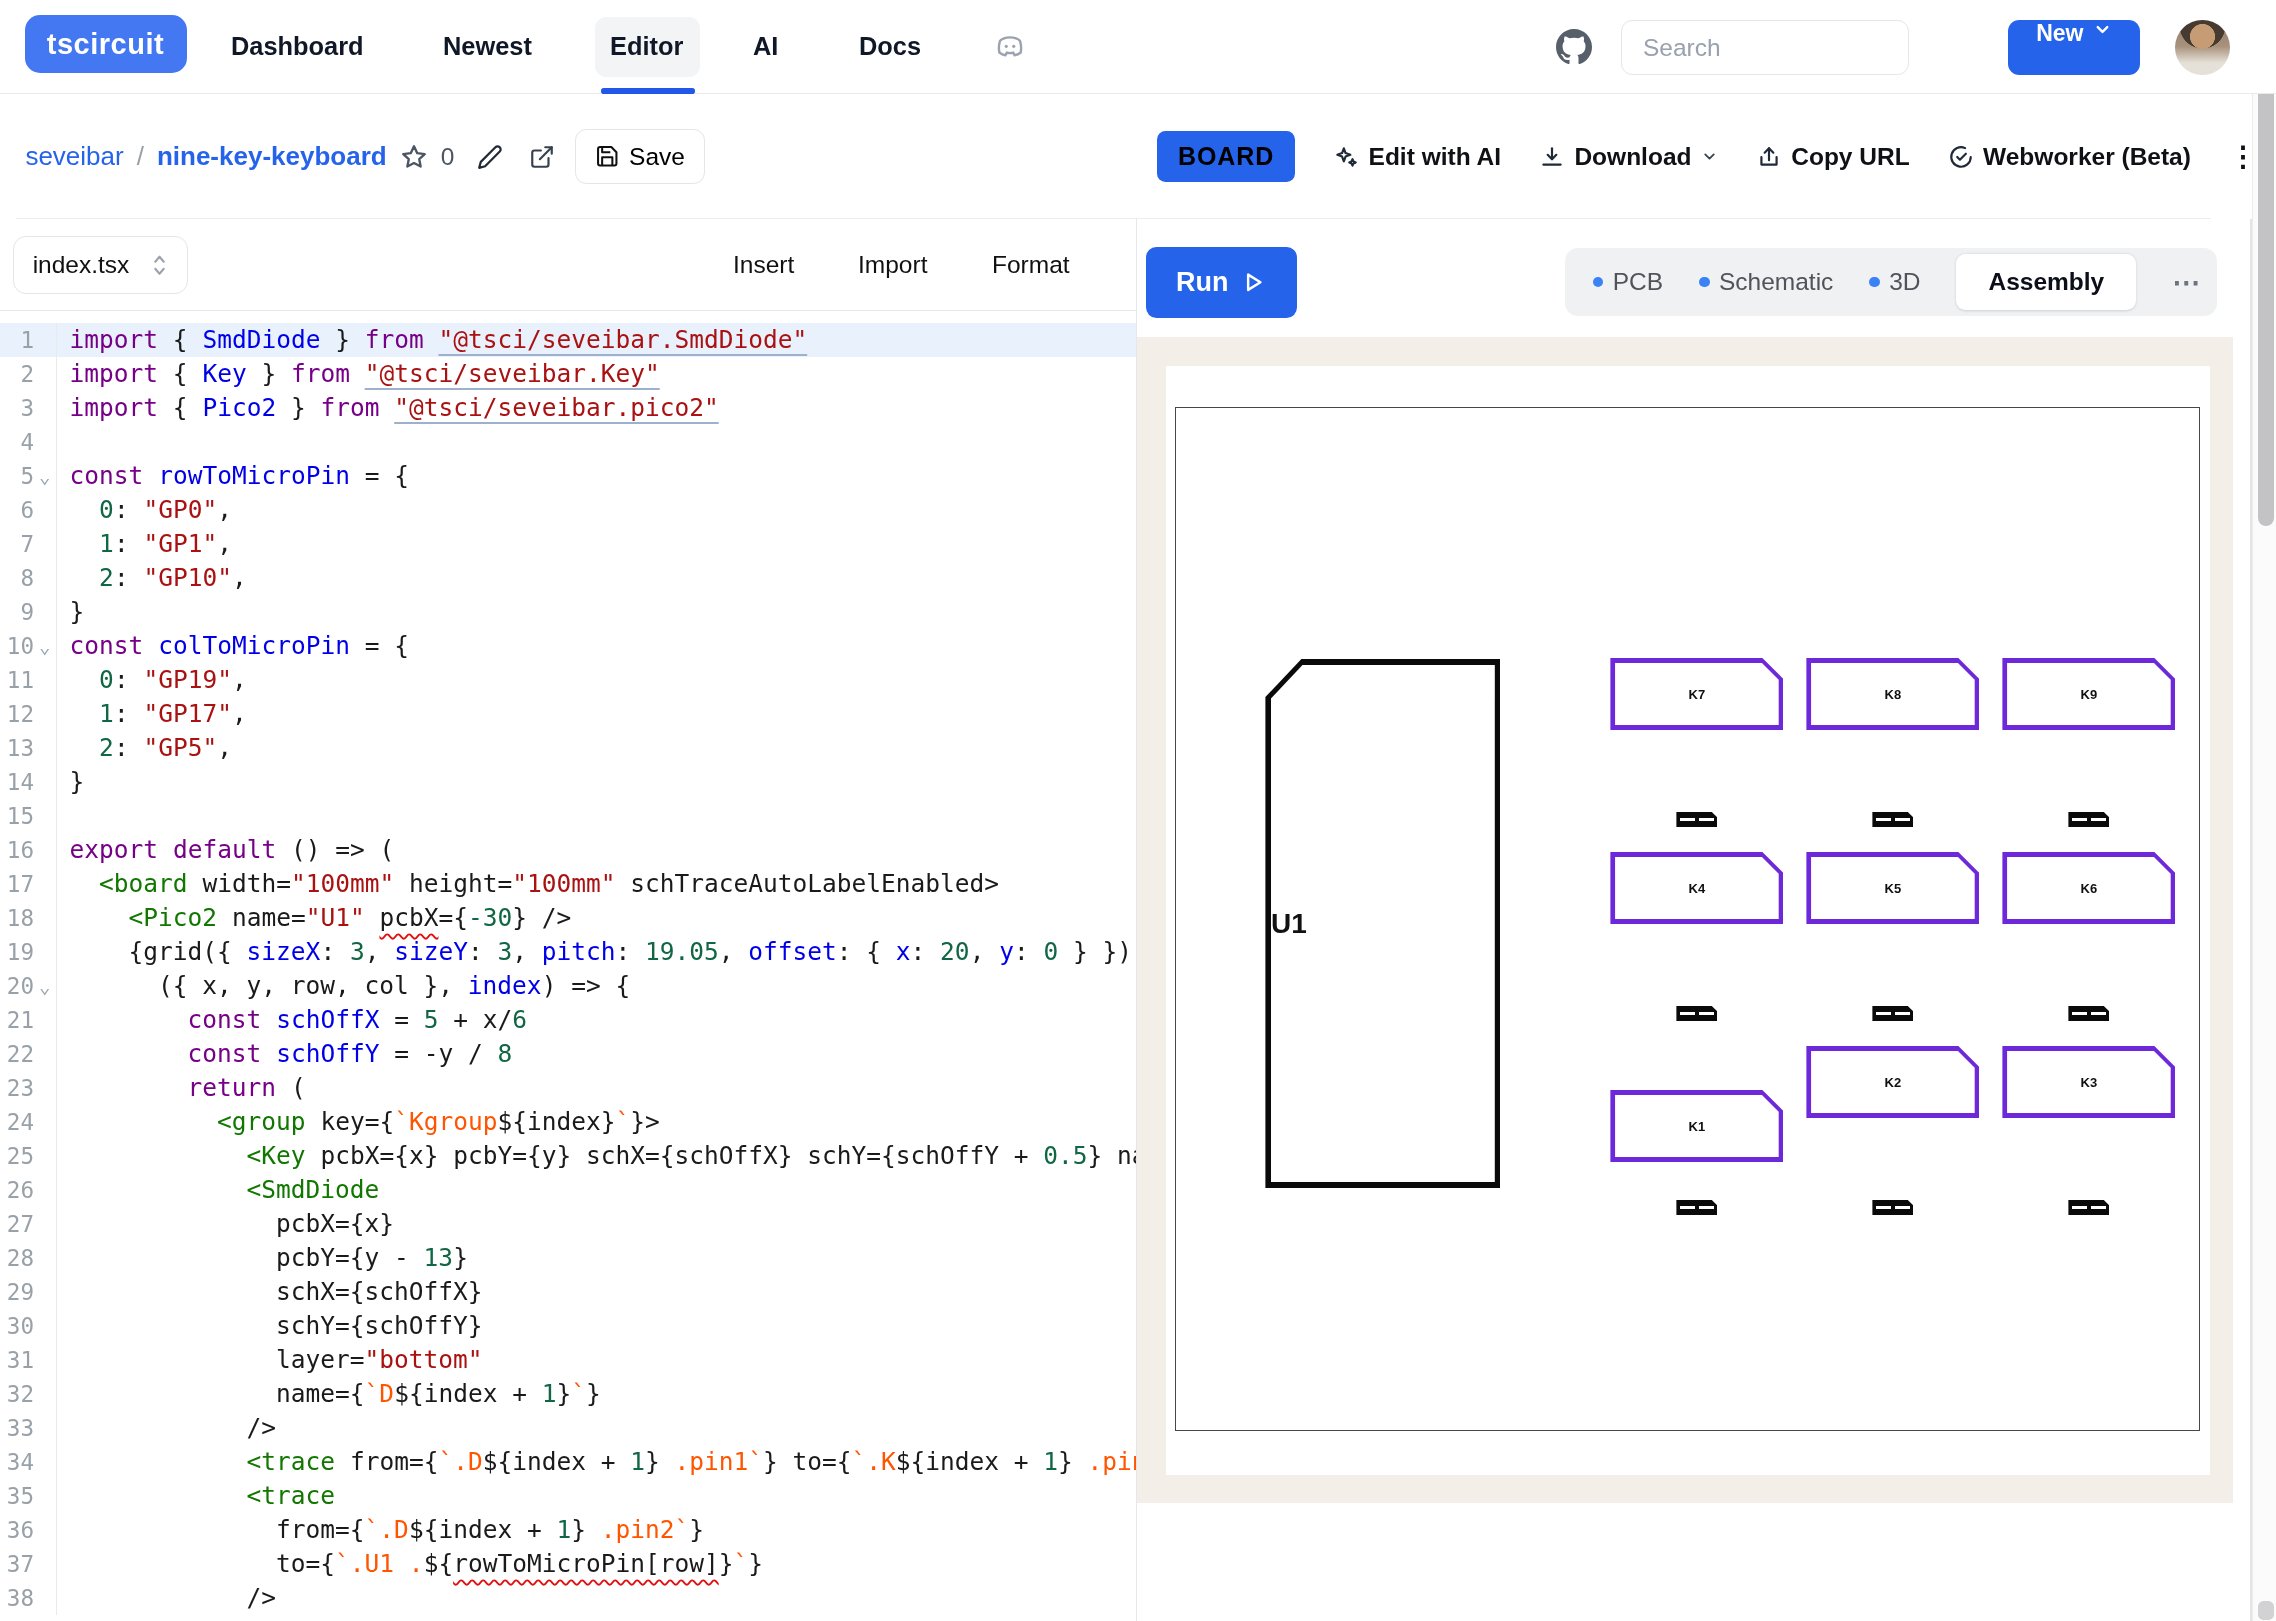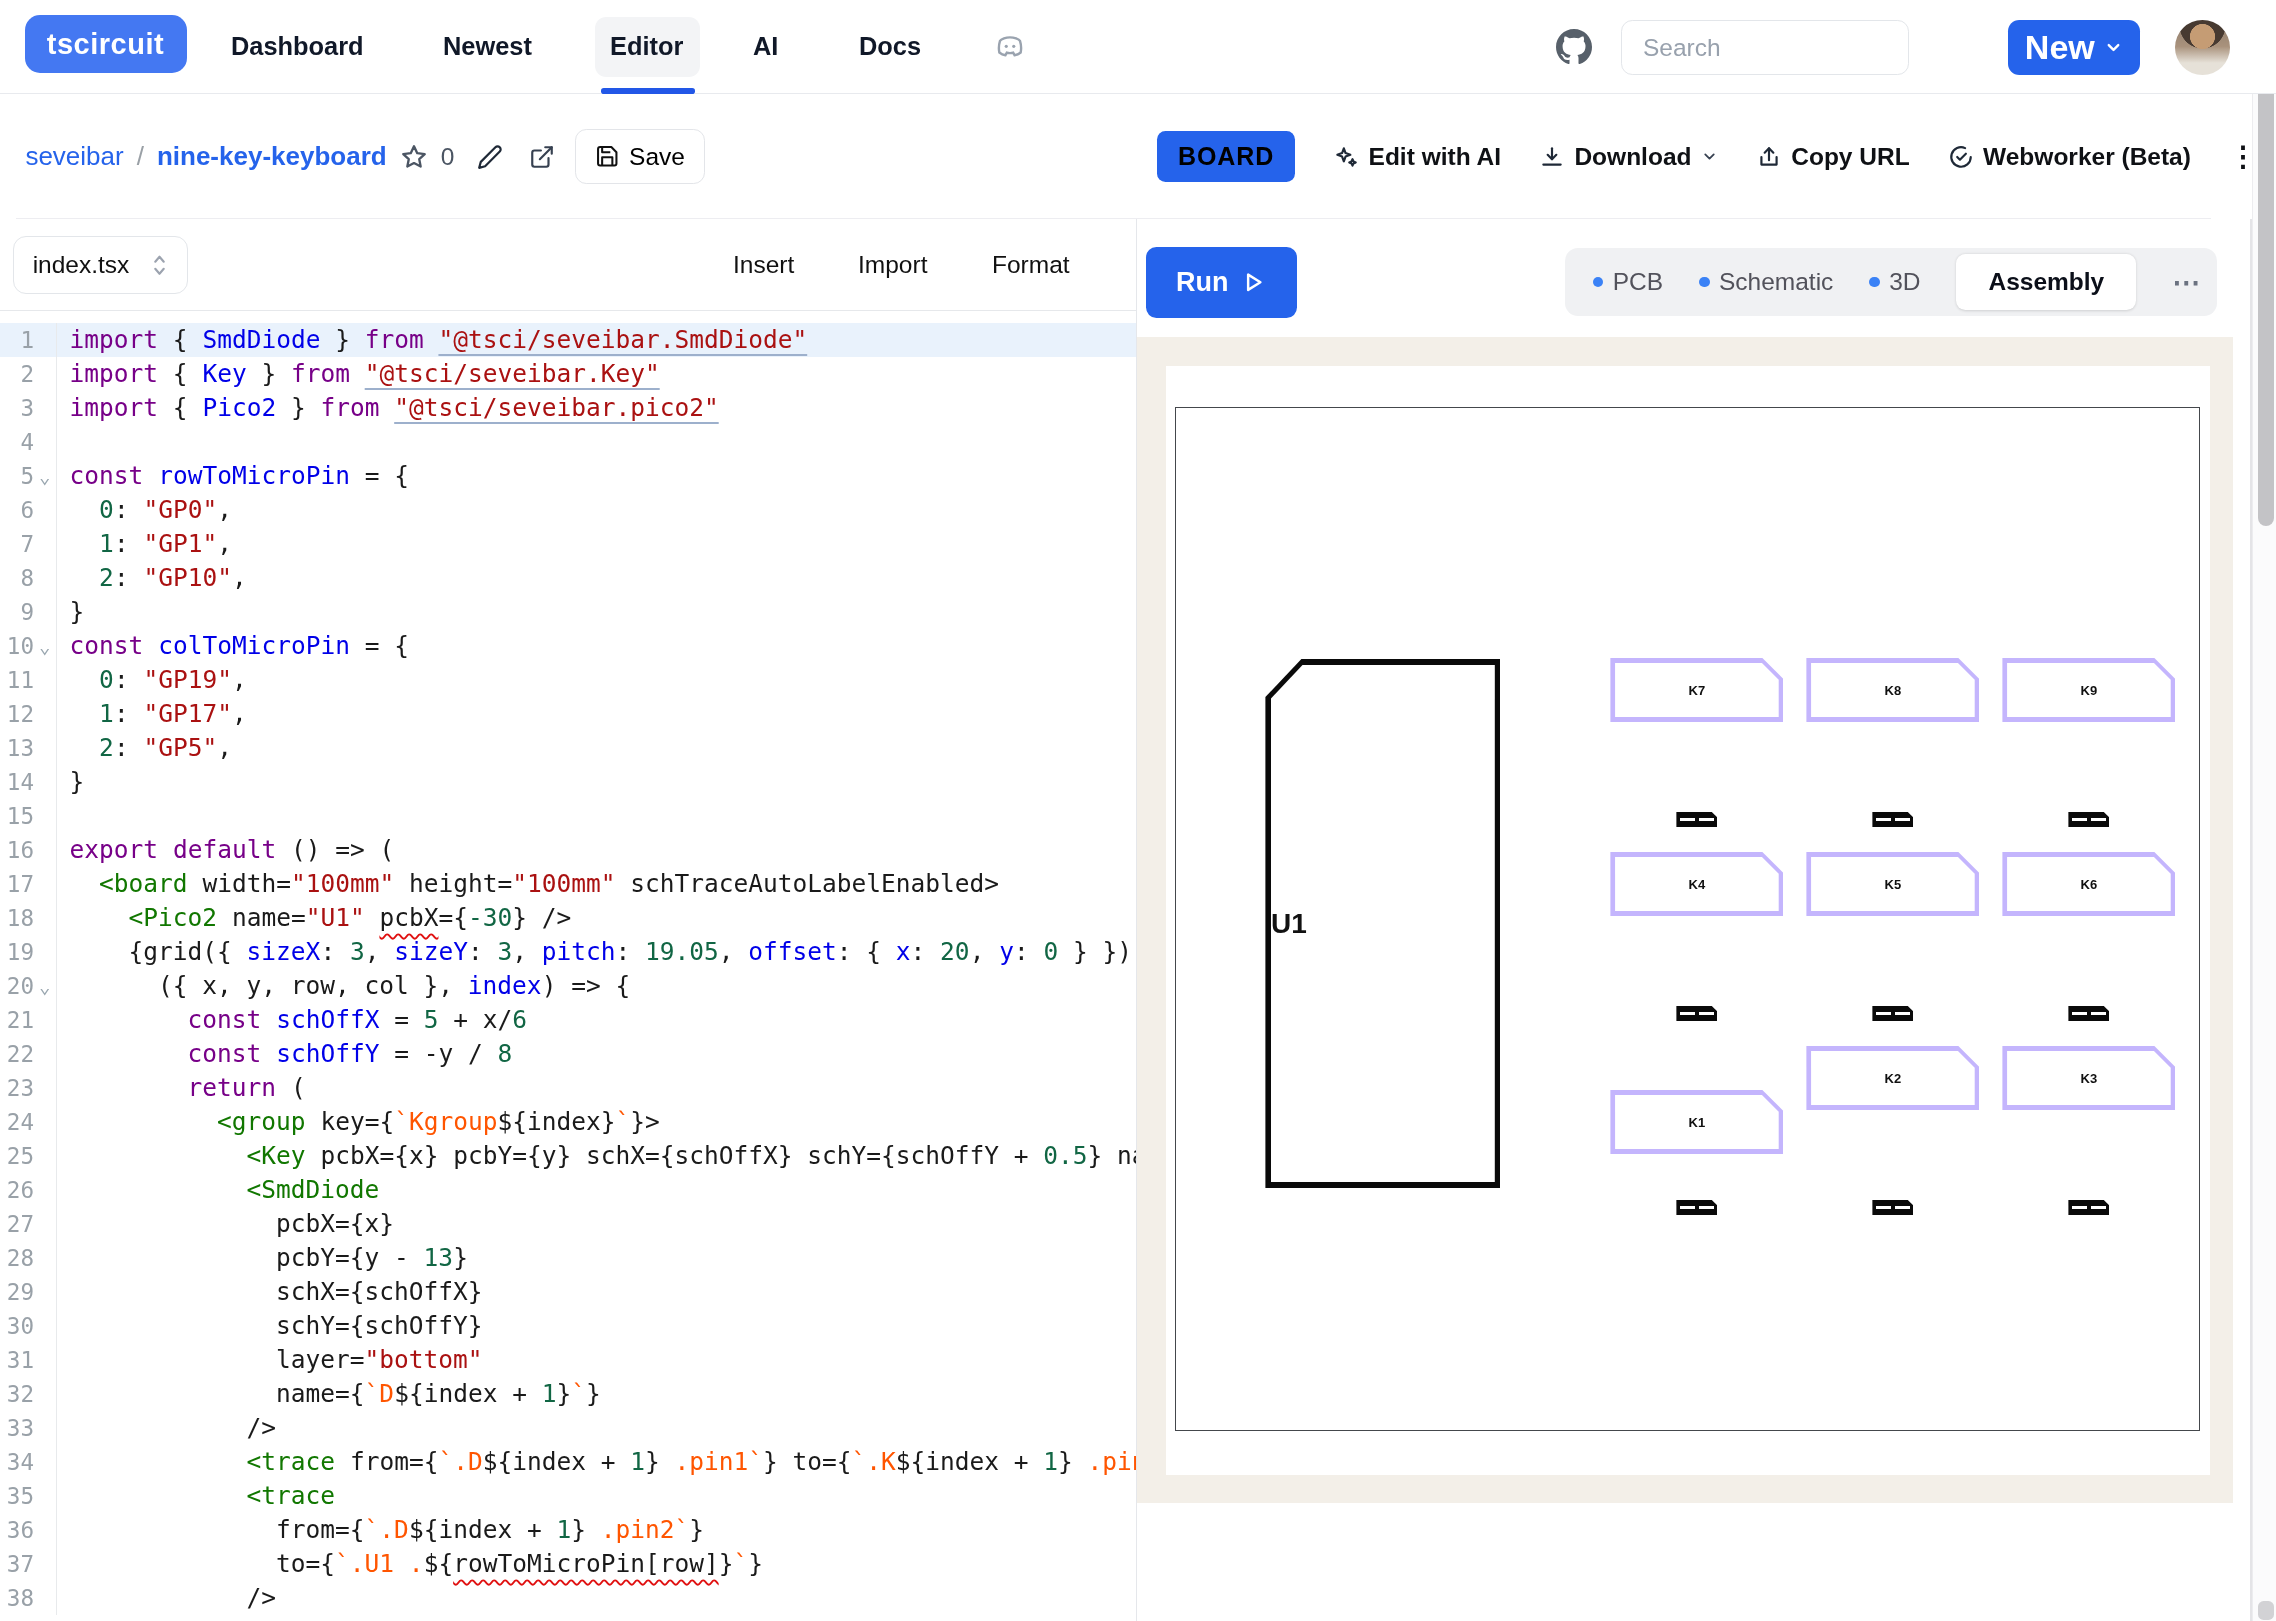--- a/index.html
+++ b/index.html
@@ -18,21 +18,21 @@
   
   .topnav{position:absolute;left:0;top:0;width:2277px;height:94px;background:#fff;border-bottom:1.9px solid #e8eaee;z-index:5;}
   .logo{position:absolute;left:24.5px;top:15px;width:162px;height:58px;background:var(--logo-blue);border-radius:15px;color:#fff;font-size:29px;font-weight:bold;display:flex;align-items:center;justify-content:center;letter-spacing:0.5px;cursor:pointer;}
   .navlink{position:absolute;top:0;height:92px;display:flex;align-items:center;font-size:25.4px;font-weight:600;color:#101828;cursor:pointer;}
   .nav-active-pill{position:absolute;left:595px;top:17px;width:105px;height:60px;background:#f3f4f6;border-radius:11.3px;}
   .nav-underline{position:absolute;left:601px;top:88px;width:94px;height:5.6px;background:#2257e7;border-radius:2.8px;}
   .icon-btn{position:absolute;display:flex;align-items:center;justify-content:center;cursor:pointer;}
   .searchbox{position:absolute;left:1621px;top:20px;width:288px;height:55px;border:1.9px solid #e3e6ea;border-radius:11.3px;background:#fff;}
   .searchbox input{width:100%;height:100%;border:0;outline:none;background:transparent;font-size:24.5px;color:#334155;padding:0 21px;font-family:"Liberation Sans",sans-serif;}
   .searchbox input::placeholder{color:#98a1ad;}
-  .btn-new{position:absolute;left:2008px;top:20px;width:132px;height:55px;background:var(--accent);border-radius:11.3px;color:#fff;display:flex;align-items:center;justify-content:center;gap:9.4px;font-size:34px;font-weight:600;cursor:pointer;}
+  .btn-new{position:absolute;left:2008px;top:20px;width:132px;height:55px;background:var(--accent);border-radius:11.3px;color:#fff;display:flex;justify-content:center;gap:9.4px;font-size:23px;font-weight:600;cursor:pointer;}
   .avatar{position:absolute;left:2175px;top:20px;width:55px;height:55px;border-radius:50%;cursor:pointer;
     background:
       radial-gradient(circle at 50% 30%, #c59c74 0 26%, rgba(0,0,0,0) 27%),
       radial-gradient(circle at 50% 10%, #473a31 0 40%, rgba(0,0,0,0) 41%),
       linear-gradient(180deg,#8d7c6d 0%,#a9927c 48%,#e6e1d8 78%);}
 
   
   .subheader{position:absolute;left:16px;top:94px;width:2195px;height:125px;background:#fff;border-bottom:1.9px solid #ededf1;}
   .crumbs{position:absolute;left:9.4px;top:0;height:125px;display:flex;align-items:center;gap:13px;}
   .crumb-owner{color:var(--accent);font-size:26px;font-weight:500;cursor:pointer;}
@@ -73,21 +73,21 @@
   .tab-more{font-size:28px;font-weight:700;color:#6b7280;cursor:pointer;letter-spacing:1.9px;}
 
   .canvas{position:absolute;left:0;top:118px;width:1096px;height:1166px;background:var(--canvas-bg);}
   .board-sheet{position:absolute;left:29px;top:29px;width:1044px;height:1109px;background:#fff;}
   .board-outline{position:absolute;left:9.4px;top:41px;width:1025px;height:1024px;border:1.9px solid #44474c;background:#fff;}
   .u1{position:absolute;left:89px;top:251px;width:235px;height:529px;background:#0a0a0a;
       clip-path:polygon(36px 0, 100% 0, 100% 100%, 0 100%, 0 38px);}
   .u1-inner{position:absolute;left:5.6px;top:5.6px;right:5.6px;bottom:5.6px;background:#fff;display:flex;align-items:center;justify-content:flex-start;
       clip-path:polygon(32px 0, 100% 0, 100% 100%, 0 100%, 0 34px);}
   .u1-label{font-size:28px;font-weight:700;color:#111;}
-  .keycomp{position:absolute;width:173px;height:64px;background:#c4b5fd;
+  .keycomp{position:absolute;width:173px;height:72px;background:#6d28d9;
       clip-path:polygon(0 0, calc(100% - 21px) 0, 100% 21px, 100% 100%, 0 100%);}
   .keycomp .inner{position:absolute;left:4.7px;top:4.7px;right:4.7px;bottom:4.7px;background:#fff;display:flex;align-items:center;justify-content:center;
       clip-path:polygon(0 0, calc(100% - 17px) 0, 100% 17px, 100% 100%, 0 100%);}
   .keycomp .klabel{font-size:13px;font-weight:700;color:#111;}
   .diode{position:absolute;width:41px;height:15px;background:#0a0a0a;
       clip-path:polygon(0 0, calc(100% - 5.6px) 0, 100% 5.6px, 100% 100%, 0 100%);}
   .diode .stripe{position:absolute;left:3.8px;right:3.8px;top:5.6px;height:3.8px;background:#fff;}
   .diode .tick{position:absolute;left:50%;margin-left:-1.9px;top:5.6px;width:3.8px;height:3.8px;background:#0a0a0a;}
 
   

